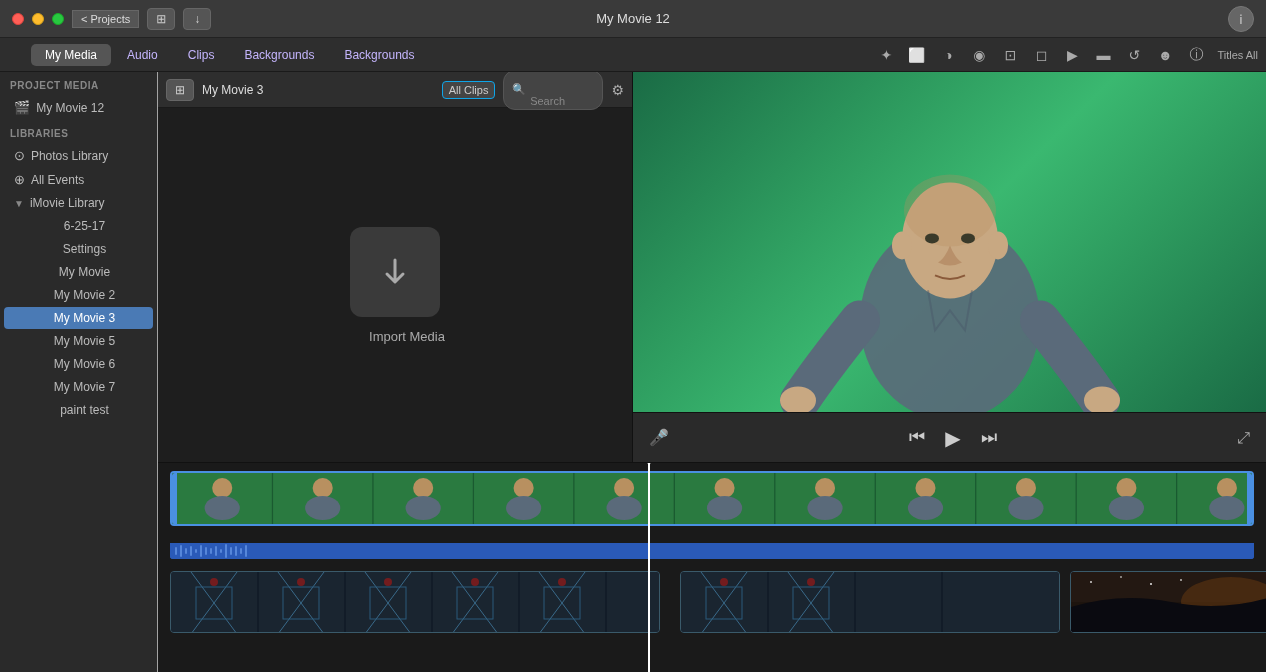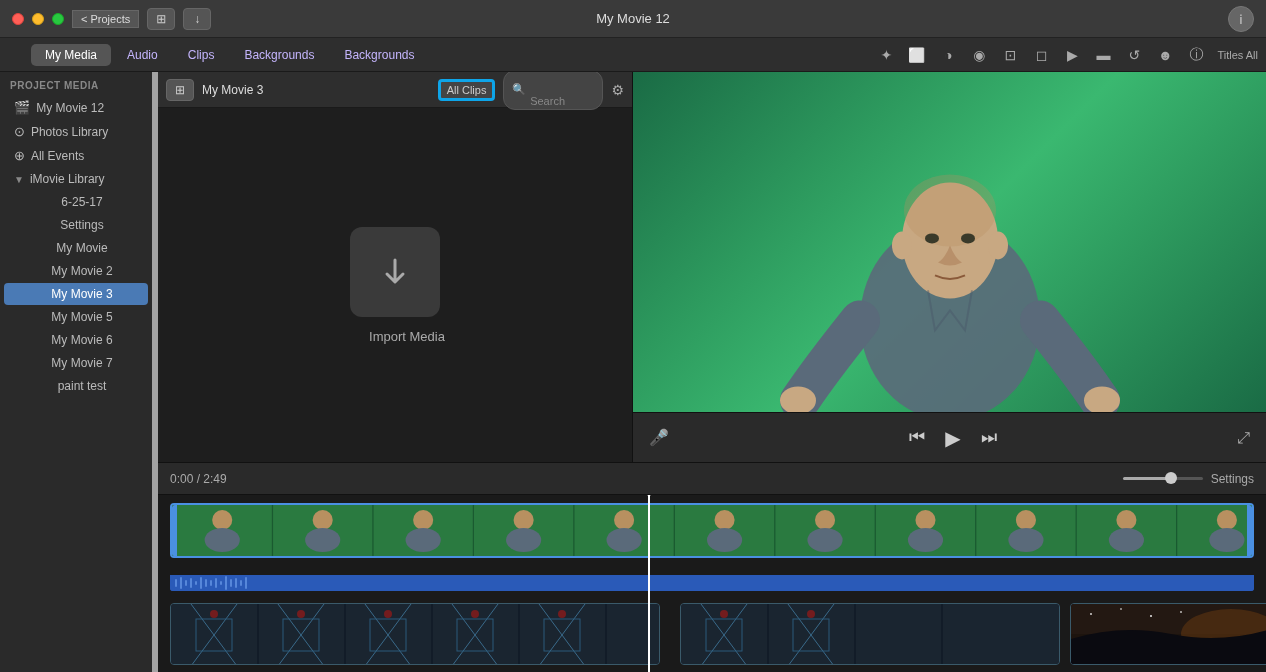--- a/index.html
+++ b/index.html
@@ -92,21 +92,21 @@
     
     #main {
       display: flex;
       height: calc(672px - 38px - 34px);
     }
 
     
     #sidebar {
       width: 158px;
       background: #2a2a2a;
-      border-right: 6px solid #a3a3a3;
+      border-right: 1px solid #a3a3a3;
       overflow-y: auto;
       flex-shrink: 0;
     }
     .sidebar-section-header {
       font-size: 10px;
       font-weight: 700;
       color: #888;
       padding: 8px 10px 4px 10px;
       letter-spacing: 0.05em;
       text-transform: uppercase;
@@ -163,21 +163,21 @@
       gap: 8px;
     }
     #media-toolbar .media-title {
       color: #ddd;
       font-size: 12px;
       font-weight: 500;
       flex: 1;
     }
     .all-clips-select {
       background: #444;
-      border: 3px solid #0ea5e9;
+      border: 1px solid #0ea5e9;
       border-radius: 4px;
       color: #ccc;
       font-size: 11px;
       padding: 2px 6px;
       cursor: pointer;
     }
     .search-box {
       display: flex;
       align-items: center;
       background: #444;
@@ -501,20 +501,21 @@
 </div>
 
 <div id="main">
 
   <div id="sidebar">
     <div class="sidebar-section-header">PROJECT MEDIA</div>
     <div class="sidebar-item">
       <span class="icon">🎬</span>
       <span>My Movie 12</span>
     </div>
+    <div class="sidebar-section-header">LIBRARIES</div>
     <div class="sidebar-item">
       <span class="icon">⊙</span>
       <span>Photos Library</span>
     </div>
     <div class="sidebar-item">
       <span class="icon">⊕</span>
       <span>All Events</span>
     </div>
     <div class="sidebar-item">
       <span class="expand-arrow">▼</span>
@@ -617,29 +618,20 @@
             <button class="ctrl-btn play-btn">▶</button>
             <button class="ctrl-btn">⏭</button>
           </div>
           <span class="expand-icon">⤢</span>
         </div>
       </div>
 
     </div>
 
     <div id="timeline">
-      <div id="timeline-toolbar">
-        <span id="timeline-timecode">0:00 / 2:49</span>
-        <div id="timeline-settings">
-          <div class="volume-slider">
-            <div class="volume-thumb"></div>
-          </div>
-          <span>Settings</span>
-        </div>
-      </div>
       <div id="timeline-content">
 
         <div class="clip-track" style="position:relative;margin-bottom:6px;">
 
           <div class="clip-strip selected" style="display:flex;height:55px;background:linear-gradient(to bottom, #2a7a40, #1a6a30);border-radius:4px;overflow:hidden;position:relative;">
 
             <div class="clip-duration">37.3s</div>
 
             <div class="handle-left" style="position:absolute;left:0;top:0;width:5px;height:55px;background:#4a90e2;border-radius:3px 0 0 3px;z-index:5;cursor:ew-resize;"></div>
 

